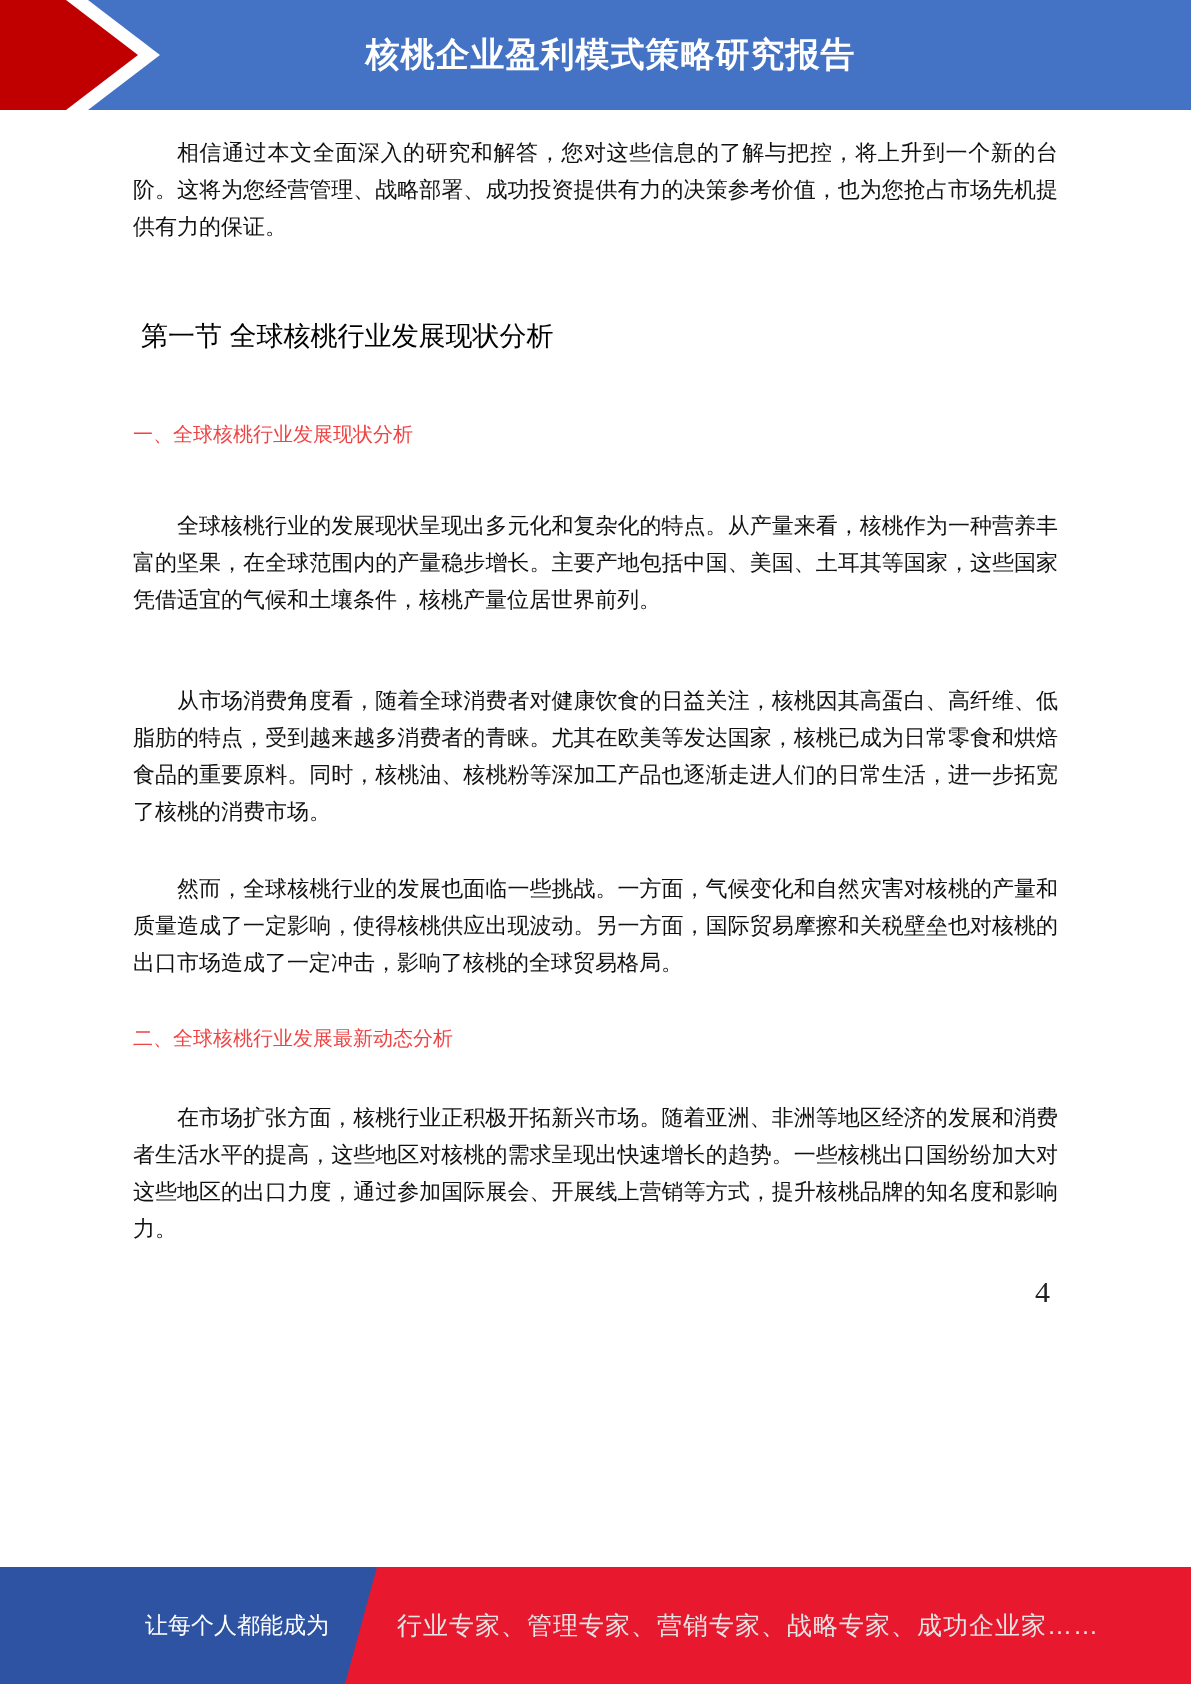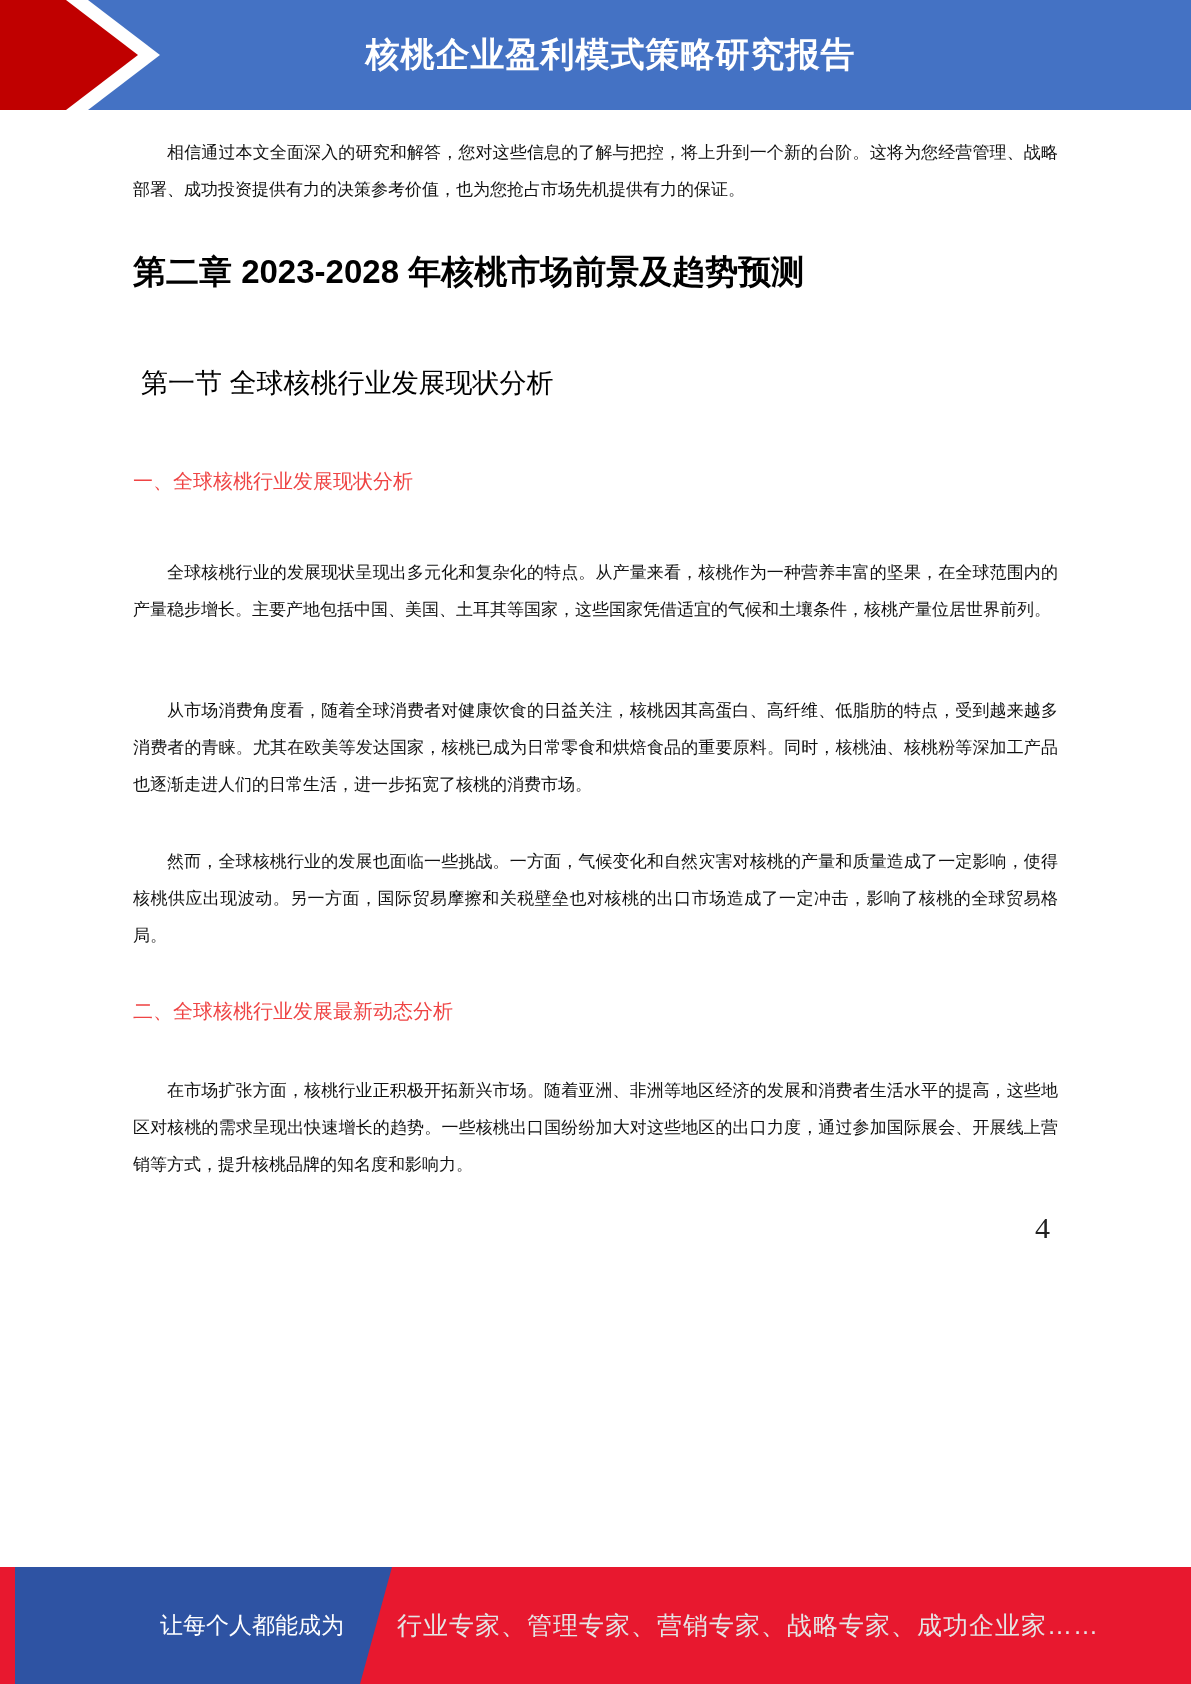--- a/index.html
+++ b/index.html
@@ -47,21 +47,21 @@
   
   .doc-body {
     position: absolute;
     top: 110px;
     left: 0;
     width: 1191px;
     padding: 0 133px;
     box-sizing: border-box;
   }
   .para {
-    font-size: 17px;
+    font-size: 22px;
     line-height: 37px;
     text-align: justify;
     text-indent: 2em;
     margin: 0;
     color: #111111;
   }
   .intro-para     { margin-top: 24px; }
   .chapter-title {
     font-family: "Liberation Sans", "DejaVu Sans", sans-serif;
     font-size: 33px;
@@ -106,21 +106,21 @@
   .footer {
     position: absolute;
     left: 0;
     bottom: 0;
     width: 1191px;
     height: 117px;
     background: #E8182F;
   }
   .footer-blue {
     position: absolute;
-    left: 15px; top: 0;
+    left: 0; top: 0;
     width: 420px;
     height: 117px;
     background: #2E53A3;
     clip-path: polygon(0 0, 377px 0, 345px 117px, 0 117px);
     display: flex;
     align-items: center;
   }
   .footer-left-text {
     margin-left: 145px;
     font-family: "Liberation Sans", "DejaVu Sans", sans-serif;
@@ -152,21 +152,20 @@
       <polygon points="0,0 88,0 160,55 88,110 0,110" fill="#ffffff"></polygon>
       <polygon points="0,0 66,0 138,55 66,110 0,110" fill="#C00000"></polygon>
     </svg>
     <div class="header-title">核桃企业盈利模式策略研究报告</div>
   </div>
 
   <div class="doc-body">
 
     <p class="para intro-para">相信通过本文全面深入的研究和解答，您对这些信息的了解与把控，将上升到一个新的台阶。这将为您经营管理、战略部署、成功投资提供有力的决策参考价值，也为您抢占市场先机提供有力的保证。</p>
 
-    <div class="chapter-title">第二章 2023-2028 年核桃市场前景及趋势预测</div>
 
     <div class="section-title">第一节 全球核桃行业发展现状分析</div>
 
     <div class="subsection-title">一、全球核桃行业发展现状分析</div>
 
     <p class="para p-a">全球核桃行业的发展现状呈现出多元化和复杂化的特点。从产量来看，核桃作为一种营养丰富的坚果，在全球范围内的产量稳步增长。主要产地包括中国、美国、土耳其等国家，这些国家凭借适宜的气候和土壤条件，核桃产量位居世界前列。</p>
 
     <p class="para p-b">从市场消费角度看，随着全球消费者对健康饮食的日益关注，核桃因其高蛋白、高纤维、低脂肪的特点，受到越来越多消费者的青睐。尤其在欧美等发达国家，核桃已成为日常零食和烘焙食品的重要原料。同时，核桃油、核桃粉等深加工产品也逐渐走进人们的日常生活，进一步拓宽了核桃的消费市场。</p>
 
     <p class="para p-c">然而，全球核桃行业的发展也面临一些挑战。一方面，气候变化和自然灾害对核桃的产量和质量造成了一定影响，使得核桃供应出现波动。另一方面，国际贸易摩擦和关税壁垒也对核桃的出口市场造成了一定冲击，影响了核桃的全球贸易格局。</p>

